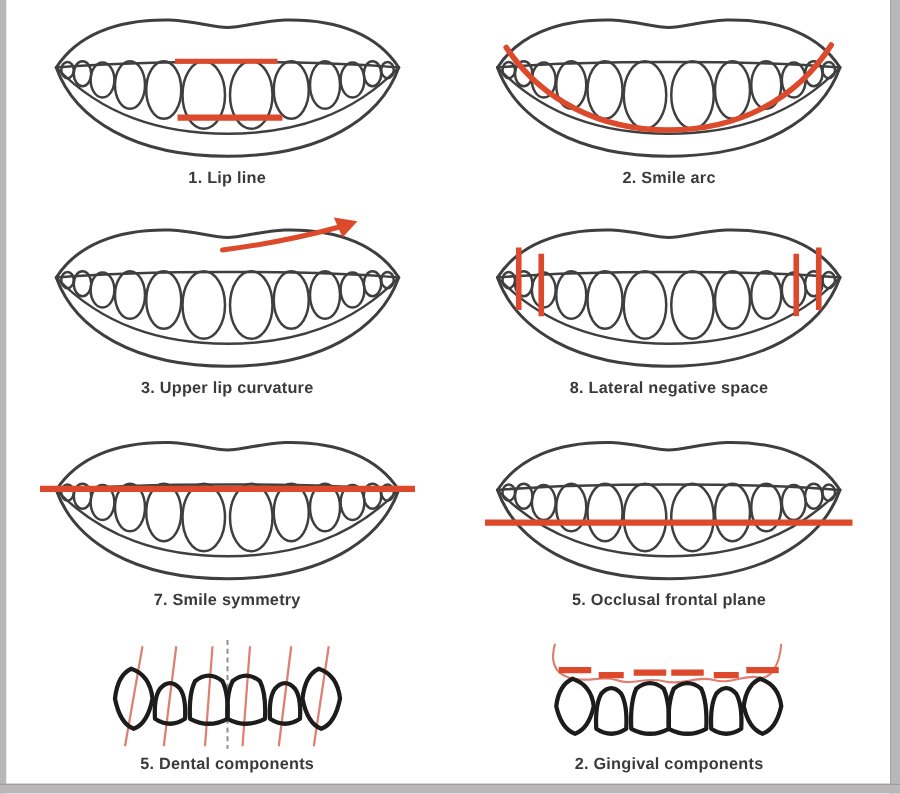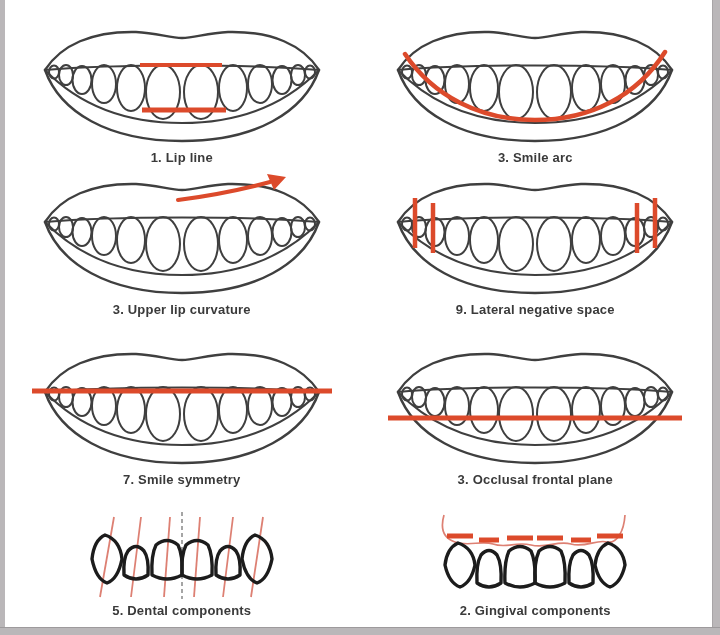--- a/index.html
+++ b/index.html
@@ -10,21 +10,21 @@
   .edge-left   { left:0; top:0; width:5px; height:635px; }
   .edge-right  { right:0; top:0; width:8px; height:635px; border-left:1px solid #a8a5a7; }
   .edge-bottom { left:0; bottom:0; width:720px; height:8px; border-top:1px solid #9d9a9c; }
   .rows { position:absolute; left:5px; top:0; width:707px; }
   .row { display:flex; width:100%; }
   .row-1 { height:160px; }
   .row-2 { height:170px; }
   .row-3 { height:167px; }
   .row-4 { height:130px; }
   .panel { width:50%; display:flex; flex-direction:column; align-items:center; }
-  .row-1 .panel { padding-top:4px;margin-top:16px; }
+  .row-1 .panel { padding-top:4px; }
   .row-2 .panel, .row-3 .panel, .row-4 .panel { padding-top:12px; }
   .art { line-height:0; }
   .cap { margin-top:2px; font-size:13px; font-weight:bold; color:#3a3a3a; letter-spacing:0.2px; text-align:center; }
 </style>
 </head>
 <body>
 
 <div class="stage">
   <div class="edge edge-left"></div>
   <div class="edge edge-right"></div>
@@ -68,21 +68,21 @@
               <ellipse cx="72" cy="64" rx="12" ry="19" fill="none" stroke="#3f3f3f" stroke-width="2"></ellipse>
               <ellipse cx="228" cy="64" rx="12" ry="19" fill="none" stroke="#3f3f3f" stroke-width="2"></ellipse>
               <ellipse cx="50" cy="60" rx="9.5" ry="14" fill="none" stroke="#3f3f3f" stroke-width="2"></ellipse>
               <ellipse cx="250" cy="60" rx="9.5" ry="14" fill="none" stroke="#3f3f3f" stroke-width="2"></ellipse>
               <ellipse cx="34" cy="55" rx="7" ry="10" fill="none" stroke="#3f3f3f" stroke-width="2"></ellipse>
               <ellipse cx="266" cy="55" rx="7" ry="10" fill="none" stroke="#3f3f3f" stroke-width="2"></ellipse>
               <ellipse cx="22" cy="52" rx="5" ry="6.5" fill="none" stroke="#3f3f3f" stroke-width="2"></ellipse>
               <ellipse cx="278" cy="52" rx="5" ry="6.5" fill="none" stroke="#3f3f3f" stroke-width="2"></ellipse>
               <path d="M 20,34 C 48,76 95,100 150,100 C 205,100 252,76 280,32" fill="none" stroke="#dc4a2b" stroke-width="4.5" stroke-linecap="round"></path>
           </svg></div>
-        <figcaption class="cap">3. Smile arc</figcaption>
+        <figcaption class="cap">2. Smile arc</figcaption>
       </figure>
     </div>
     <div class="row row-2">
       <figure class="panel">
         <div class="art"><svg width="300" height="128" viewBox="0 0 300 128">
             <path d="M 13,50 C 29,25 60,11 104,12 C 125,13 138,18 150,18 C 162,18 175,13 196,12 C 240,11 271,25 287,50" fill="none" stroke="#3f3f3f" stroke-width="2.4" stroke-linecap="round"></path>
               <path d="M 13,50 C 28,92 76,121 150,121 C 224,121 272,92 287,50" fill="none" stroke="#3f3f3f" stroke-width="2.4" stroke-linecap="round"></path>
               <path d="M 13,50 C 80,44 220,44 287,50" fill="none" stroke="#3f3f3f" stroke-width="2"></path>
               <path d="M 13,50 C 50,88 96,103 150,103 C 204,103 250,88 287,50" fill="none" stroke="#3f3f3f" stroke-width="2"></path>
               <ellipse cx="131" cy="72" rx="17" ry="27" fill="none" stroke="#3f3f3f" stroke-width="2"></ellipse>
@@ -118,21 +118,21 @@
               <ellipse cx="250" cy="60" rx="9.5" ry="14" fill="none" stroke="#3f3f3f" stroke-width="2"></ellipse>
               <ellipse cx="34" cy="55" rx="7" ry="10" fill="none" stroke="#3f3f3f" stroke-width="2"></ellipse>
               <ellipse cx="266" cy="55" rx="7" ry="10" fill="none" stroke="#3f3f3f" stroke-width="2"></ellipse>
               <ellipse cx="22" cy="52" rx="5" ry="6.5" fill="none" stroke="#3f3f3f" stroke-width="2"></ellipse>
               <ellipse cx="278" cy="52" rx="5" ry="6.5" fill="none" stroke="#3f3f3f" stroke-width="2"></ellipse>
               <line x1="30" y1="26" x2="30" y2="76" stroke="#dc4a2b" stroke-width="4.5"></line>
               <line x1="48" y1="31" x2="48" y2="81" stroke="#dc4a2b" stroke-width="4.5"></line>
               <line x1="252" y1="31" x2="252" y2="81" stroke="#dc4a2b" stroke-width="4.5"></line>
               <line x1="270" y1="26" x2="270" y2="76" stroke="#dc4a2b" stroke-width="4.5"></line>
           </svg></div>
-        <figcaption class="cap">9. Lateral negative space</figcaption>
+        <figcaption class="cap">8. Lateral negative space</figcaption>
       </figure>
     </div>
     <div class="row row-3">
       <figure class="panel">
         <div class="art"><svg width="300" height="128" viewBox="0 0 300 128">
             <path d="M 13,50 C 29,25 60,11 104,12 C 125,13 138,18 150,18 C 162,18 175,13 196,12 C 240,11 271,25 287,50" fill="none" stroke="#3f3f3f" stroke-width="2.4" stroke-linecap="round"></path>
               <path d="M 13,50 C 28,92 76,121 150,121 C 224,121 272,92 287,50" fill="none" stroke="#3f3f3f" stroke-width="2.4" stroke-linecap="round"></path>
               <path d="M 13,50 C 80,44 220,44 287,50" fill="none" stroke="#3f3f3f" stroke-width="2"></path>
               <path d="M 13,50 C 50,88 96,103 150,103 C 204,103 250,88 287,50" fill="none" stroke="#3f3f3f" stroke-width="2"></path>
               <ellipse cx="131" cy="72" rx="17" ry="27" fill="none" stroke="#3f3f3f" stroke-width="2"></ellipse>
@@ -164,21 +164,21 @@
               <ellipse cx="72" cy="64" rx="12" ry="19" fill="none" stroke="#3f3f3f" stroke-width="2"></ellipse>
               <ellipse cx="228" cy="64" rx="12" ry="19" fill="none" stroke="#3f3f3f" stroke-width="2"></ellipse>
               <ellipse cx="50" cy="60" rx="9.5" ry="14" fill="none" stroke="#3f3f3f" stroke-width="2"></ellipse>
               <ellipse cx="250" cy="60" rx="9.5" ry="14" fill="none" stroke="#3f3f3f" stroke-width="2"></ellipse>
               <ellipse cx="34" cy="55" rx="7" ry="10" fill="none" stroke="#3f3f3f" stroke-width="2"></ellipse>
               <ellipse cx="266" cy="55" rx="7" ry="10" fill="none" stroke="#3f3f3f" stroke-width="2"></ellipse>
               <ellipse cx="22" cy="52" rx="5" ry="6.5" fill="none" stroke="#3f3f3f" stroke-width="2"></ellipse>
               <ellipse cx="278" cy="52" rx="5" ry="6.5" fill="none" stroke="#3f3f3f" stroke-width="2"></ellipse>
               <line x1="3" y1="76" x2="297" y2="76" stroke="#dc4a2b" stroke-width="5"></line>
           </svg></div>
-        <figcaption class="cap">3. Occlusal frontal plane</figcaption>
+        <figcaption class="cap">5. Occlusal frontal plane</figcaption>
       </figure>
     </div>
     <div class="row row-4">
       <figure class="panel">
         <div class="art"><svg width="200" height="92" viewBox="0 0 200 92">
               <line x1="32" y1="8" x2="18" y2="88" stroke="#dd8073" stroke-width="1.8"></line>
               <line x1="59" y1="8" x2="49" y2="88" stroke="#dd8073" stroke-width="1.8"></line>
               <line x1="88" y1="8" x2="82" y2="88" stroke="#dd8073" stroke-width="1.8"></line>
               <line x1="118" y1="8" x2="112" y2="88" stroke="#dd8073" stroke-width="1.8"></line>
               <line x1="151" y1="8" x2="141" y2="88" stroke="#dd8073" stroke-width="1.8"></line>

